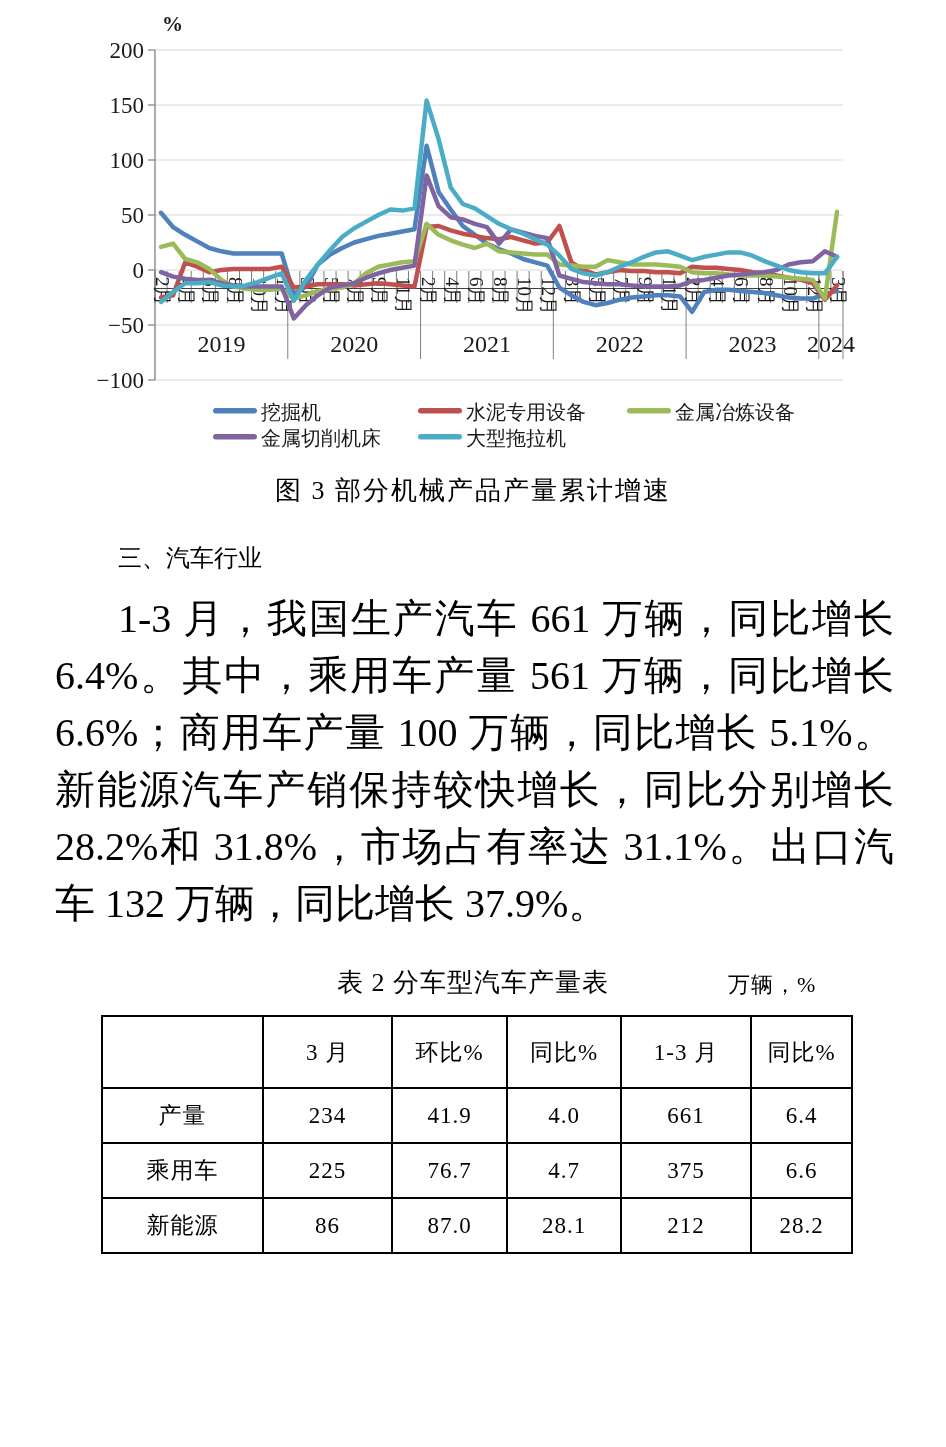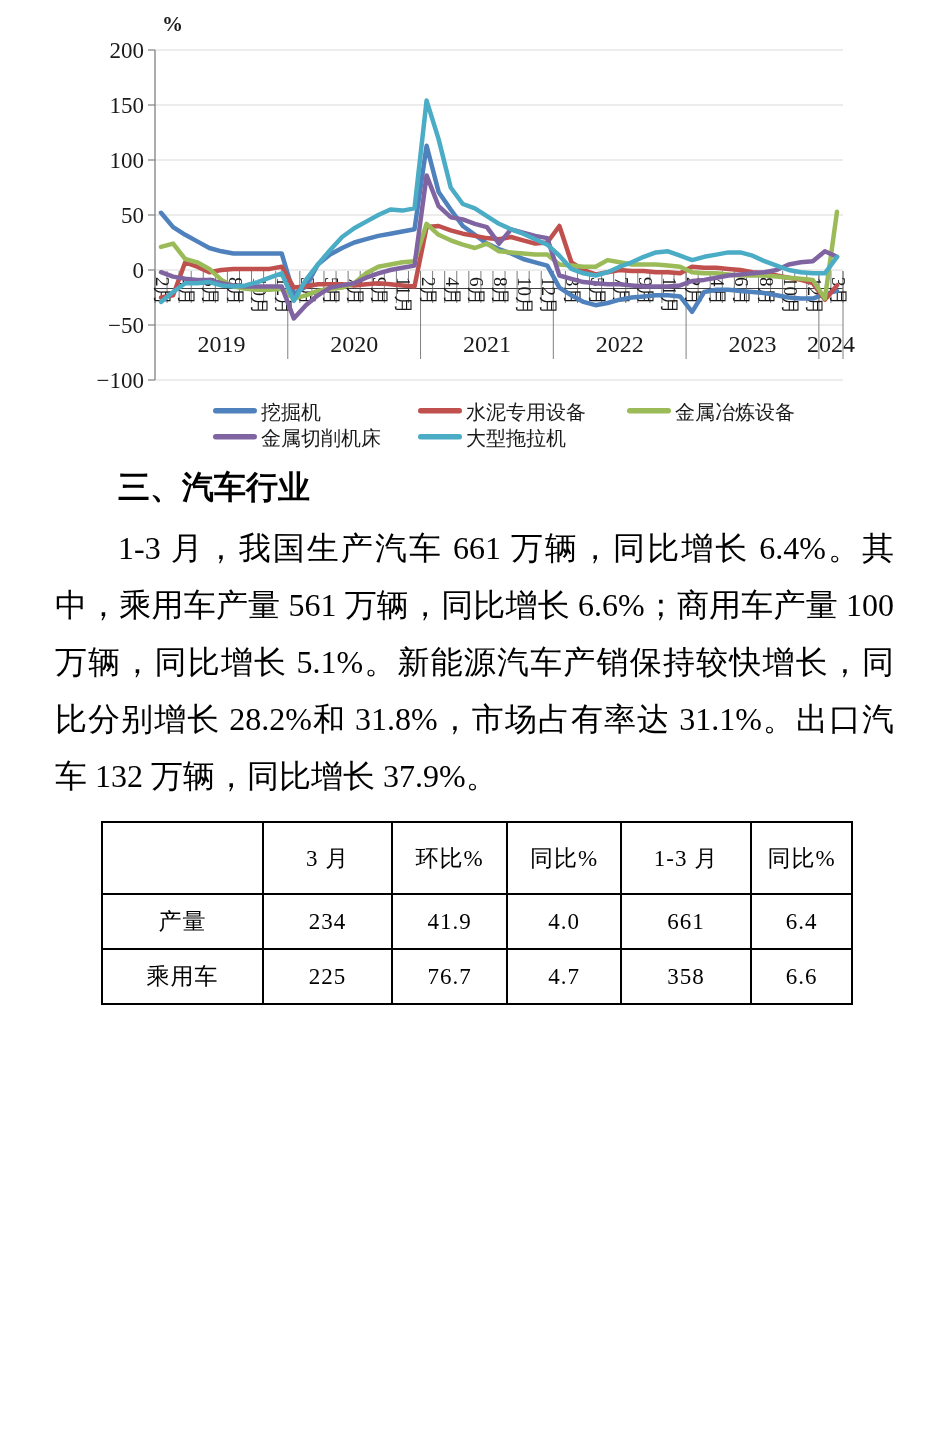--- a/index.html
+++ b/index.html
@@ -5,24 +5,24 @@
   html,body{margin:0;padding:0}
   body{
     width:946px;height:1447px;background:#fff;color:#000;overflow:hidden;
     font-family:"Liberation Serif","DejaVu Serif",serif;
   }
   .chart-svg{display:block}
   .chart-svg text{font-family:"Liberation Serif","DejaVu Serif",serif;fill:#1a1a1a}
   .fig-caption{text-align:center;font-size:26px;margin-top:18px;letter-spacing:2px}
   .sec-heading{
     font-family:"Liberation Sans","DejaVu Sans",sans-serif;
-    font-weight:bold;font-size:32px;line-height:37px;margin:14px 0 0 118px;
+    font-weight:normal;font-size:24px;line-height:37px;margin:31px 0 0 118px;
   }
   .para{
-    font-size:32px;line-height:57px;text-align:justify;text-align-last:left;
+    font-size:40px;line-height:57px;text-align:justify;text-align-last:left;
     margin:14px 52px 0 55px;text-indent:63px;
   }
   .p2{margin-top:21px}
   .tbl-caption-row{position:relative;margin-top:33px;height:34px;font-size:26px;text-align:center;letter-spacing:1px}
   .unit-note{position:absolute;left:728px;top:5px;font-size:22px;letter-spacing:1px}
   table.prod{border-collapse:collapse;table-layout:fixed;margin:16px 0 0 101px}
   table.prod th,table.prod td{
     border:2px solid #000;text-align:center;vertical-align:middle;
     font-weight:normal;font-size:23px;padding:0;letter-spacing:1px;
   }
@@ -178,26 +178,31 @@
       <g>
         <rect x="213" y="434" width="44" height="5.5" rx="2.7" fill="#8064A2"></rect>
         <text x="261" y="445" font-size="20">金属切削机床</text>
       </g>
       <g>
         <rect x="418" y="434" width="44" height="5.5" rx="2.7" fill="#4BACC6"></rect>
         <text x="466" y="445" font-size="20">大型拖拉机</text>
       </g>
     </svg>
 
+  <div class="fig-caption">图 3 部分机械产品产量累计增速</div>
 
   <h2 class="sec-heading">三、汽车行业</h2>
 
   <p class="para">1-3 月，我国生产汽车 661 万辆，同比增长 6.4%。其中，乘用车产量 561 万辆，同比增长 6.6%；商用车产量 100 万辆，同比增长 5.1%。新能源汽车产销保持较快增长，同比分别增长 28.2%和 31.8%，市场占有率达 31.1%。出口汽车 132 万辆，同比增长 37.9%。</p>
 
 
+  <div class="tbl-caption-row">
+    <span>表 2 分车型汽车产量表</span>
+    <span class="unit-note">万辆，%</span>
+  </div>
 
   <table class="prod">
     <colgroup>
       <col style="width:161px">
         <col style="width:129px">
         <col style="width:115px">
       <col style="width:114px">
         <col style="width:130px">
         <col style="width:101px">
     </colgroup>
@@ -218,18 +223,26 @@
         <td>41.9</td>
         <td>4.0</td>
         <td>661</td>
         <td>6.4</td>
       </tr>
       <tr>
         <td>乘用车</td>
         <td>225</td>
         <td>76.7</td>
         <td>4.7</td>
-        <td>358</td>
+        <td>375</td>
         <td>6.6</td>
+      </tr>
+      <tr>
+        <td>新能源</td>
+        <td>86</td>
+        <td>87.0</td>
+        <td>28.1</td>
+        <td>212</td>
+        <td>28.2</td>
       </tr>
     </tbody>
   </table>
 </div>
 
 </body></html>

